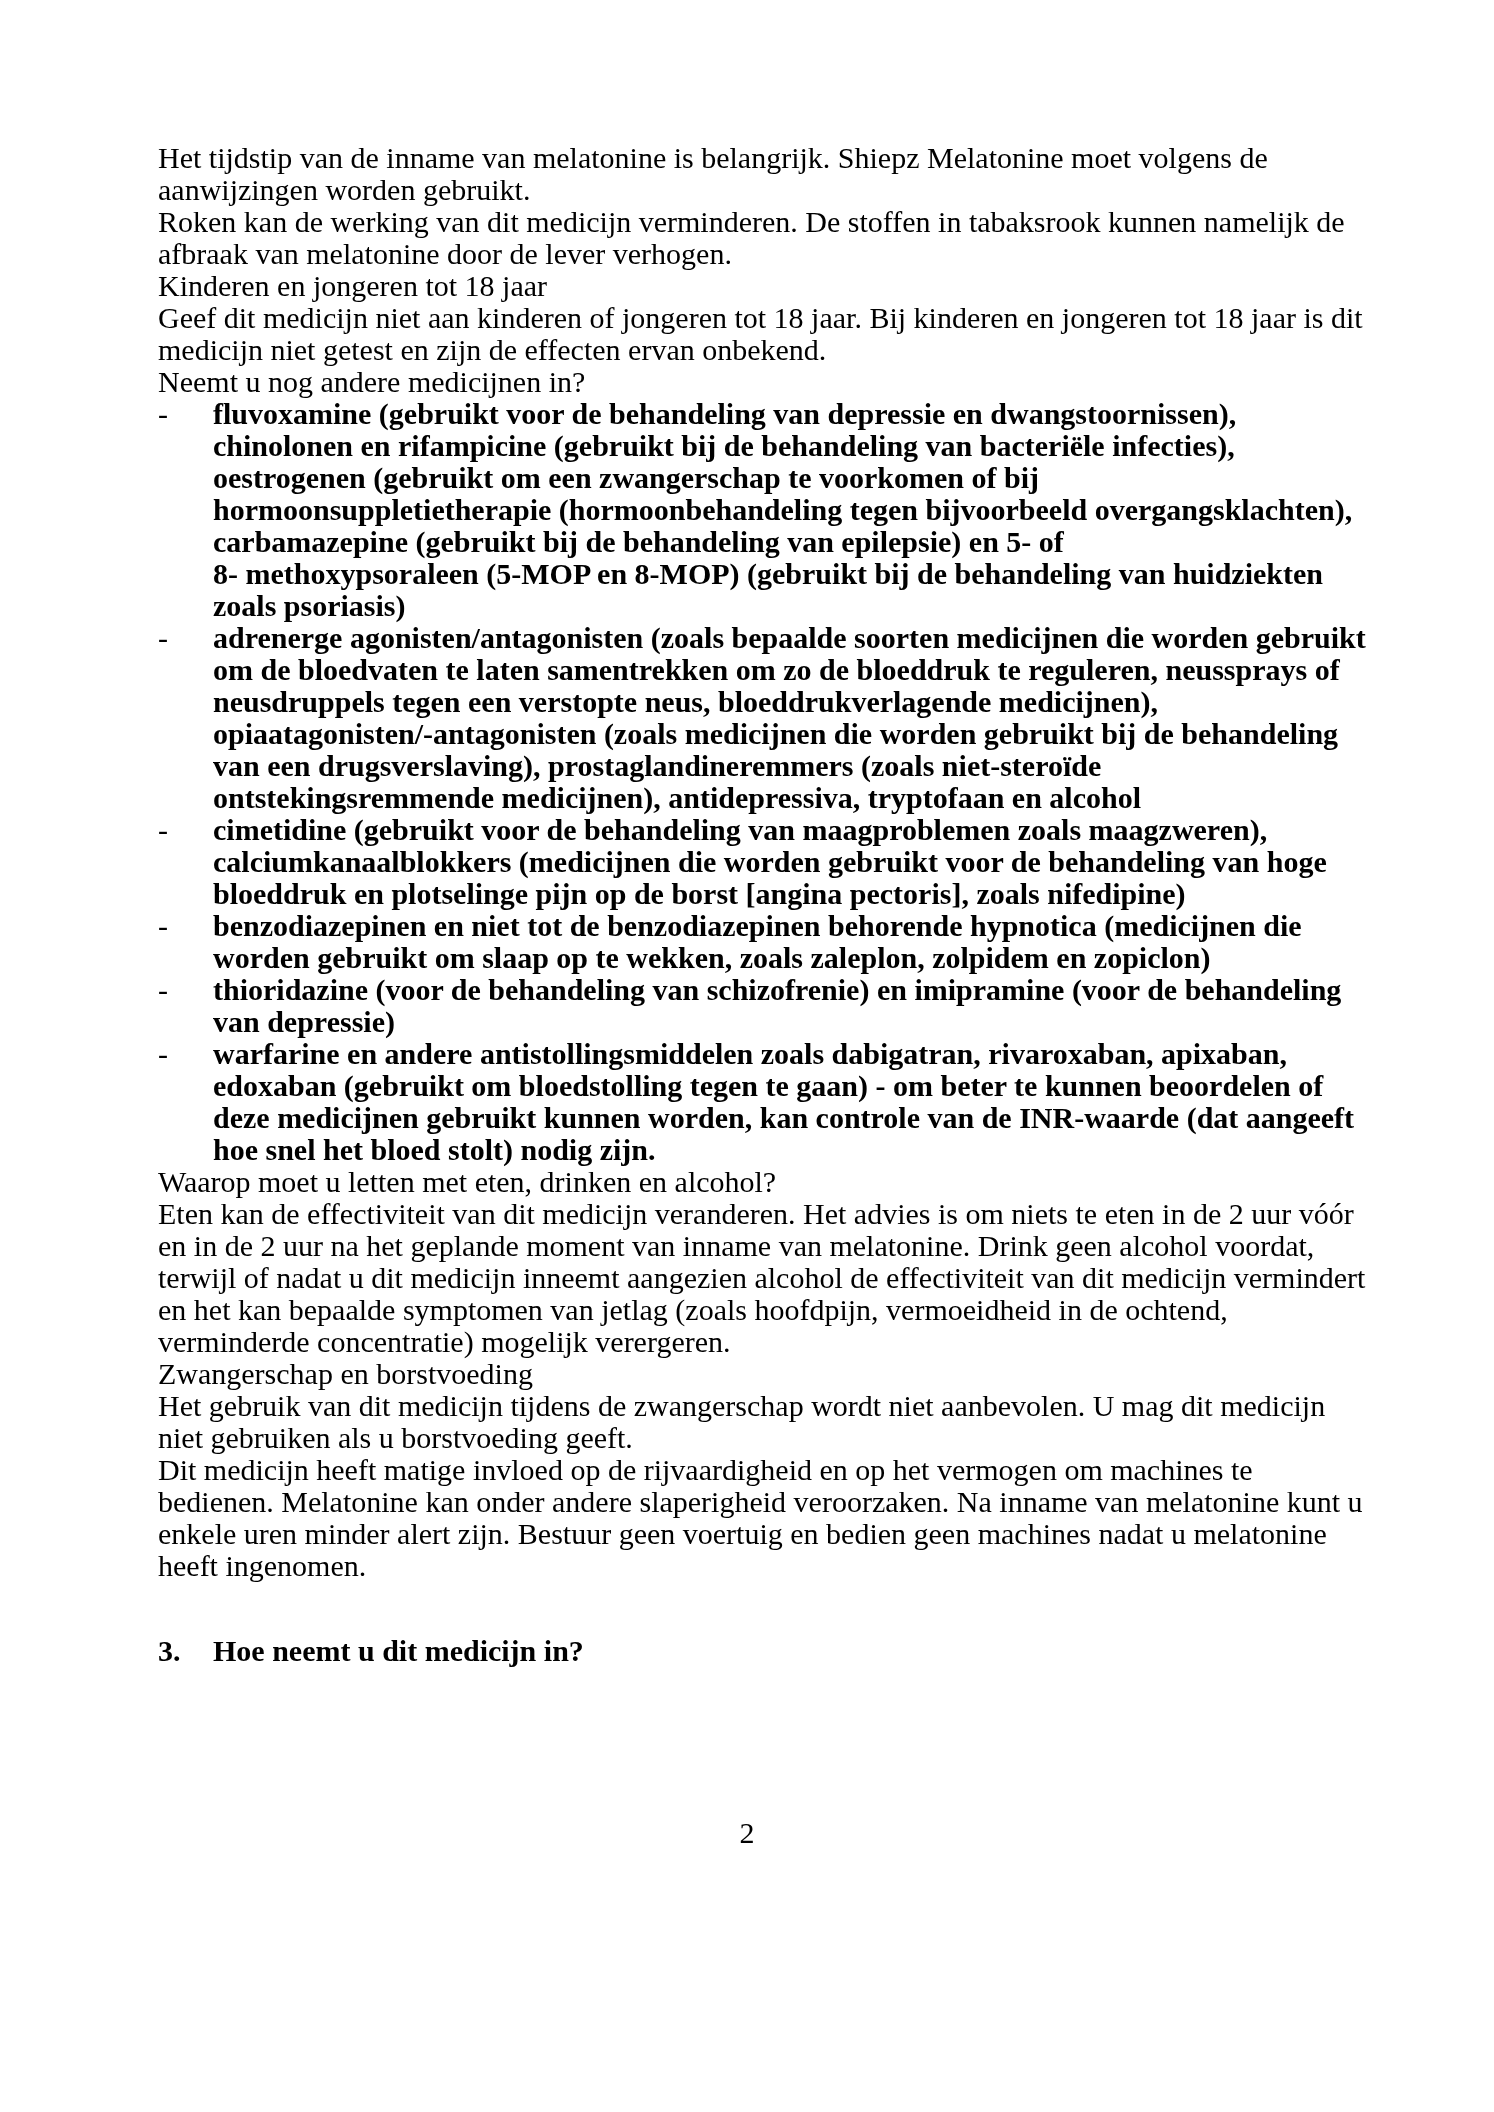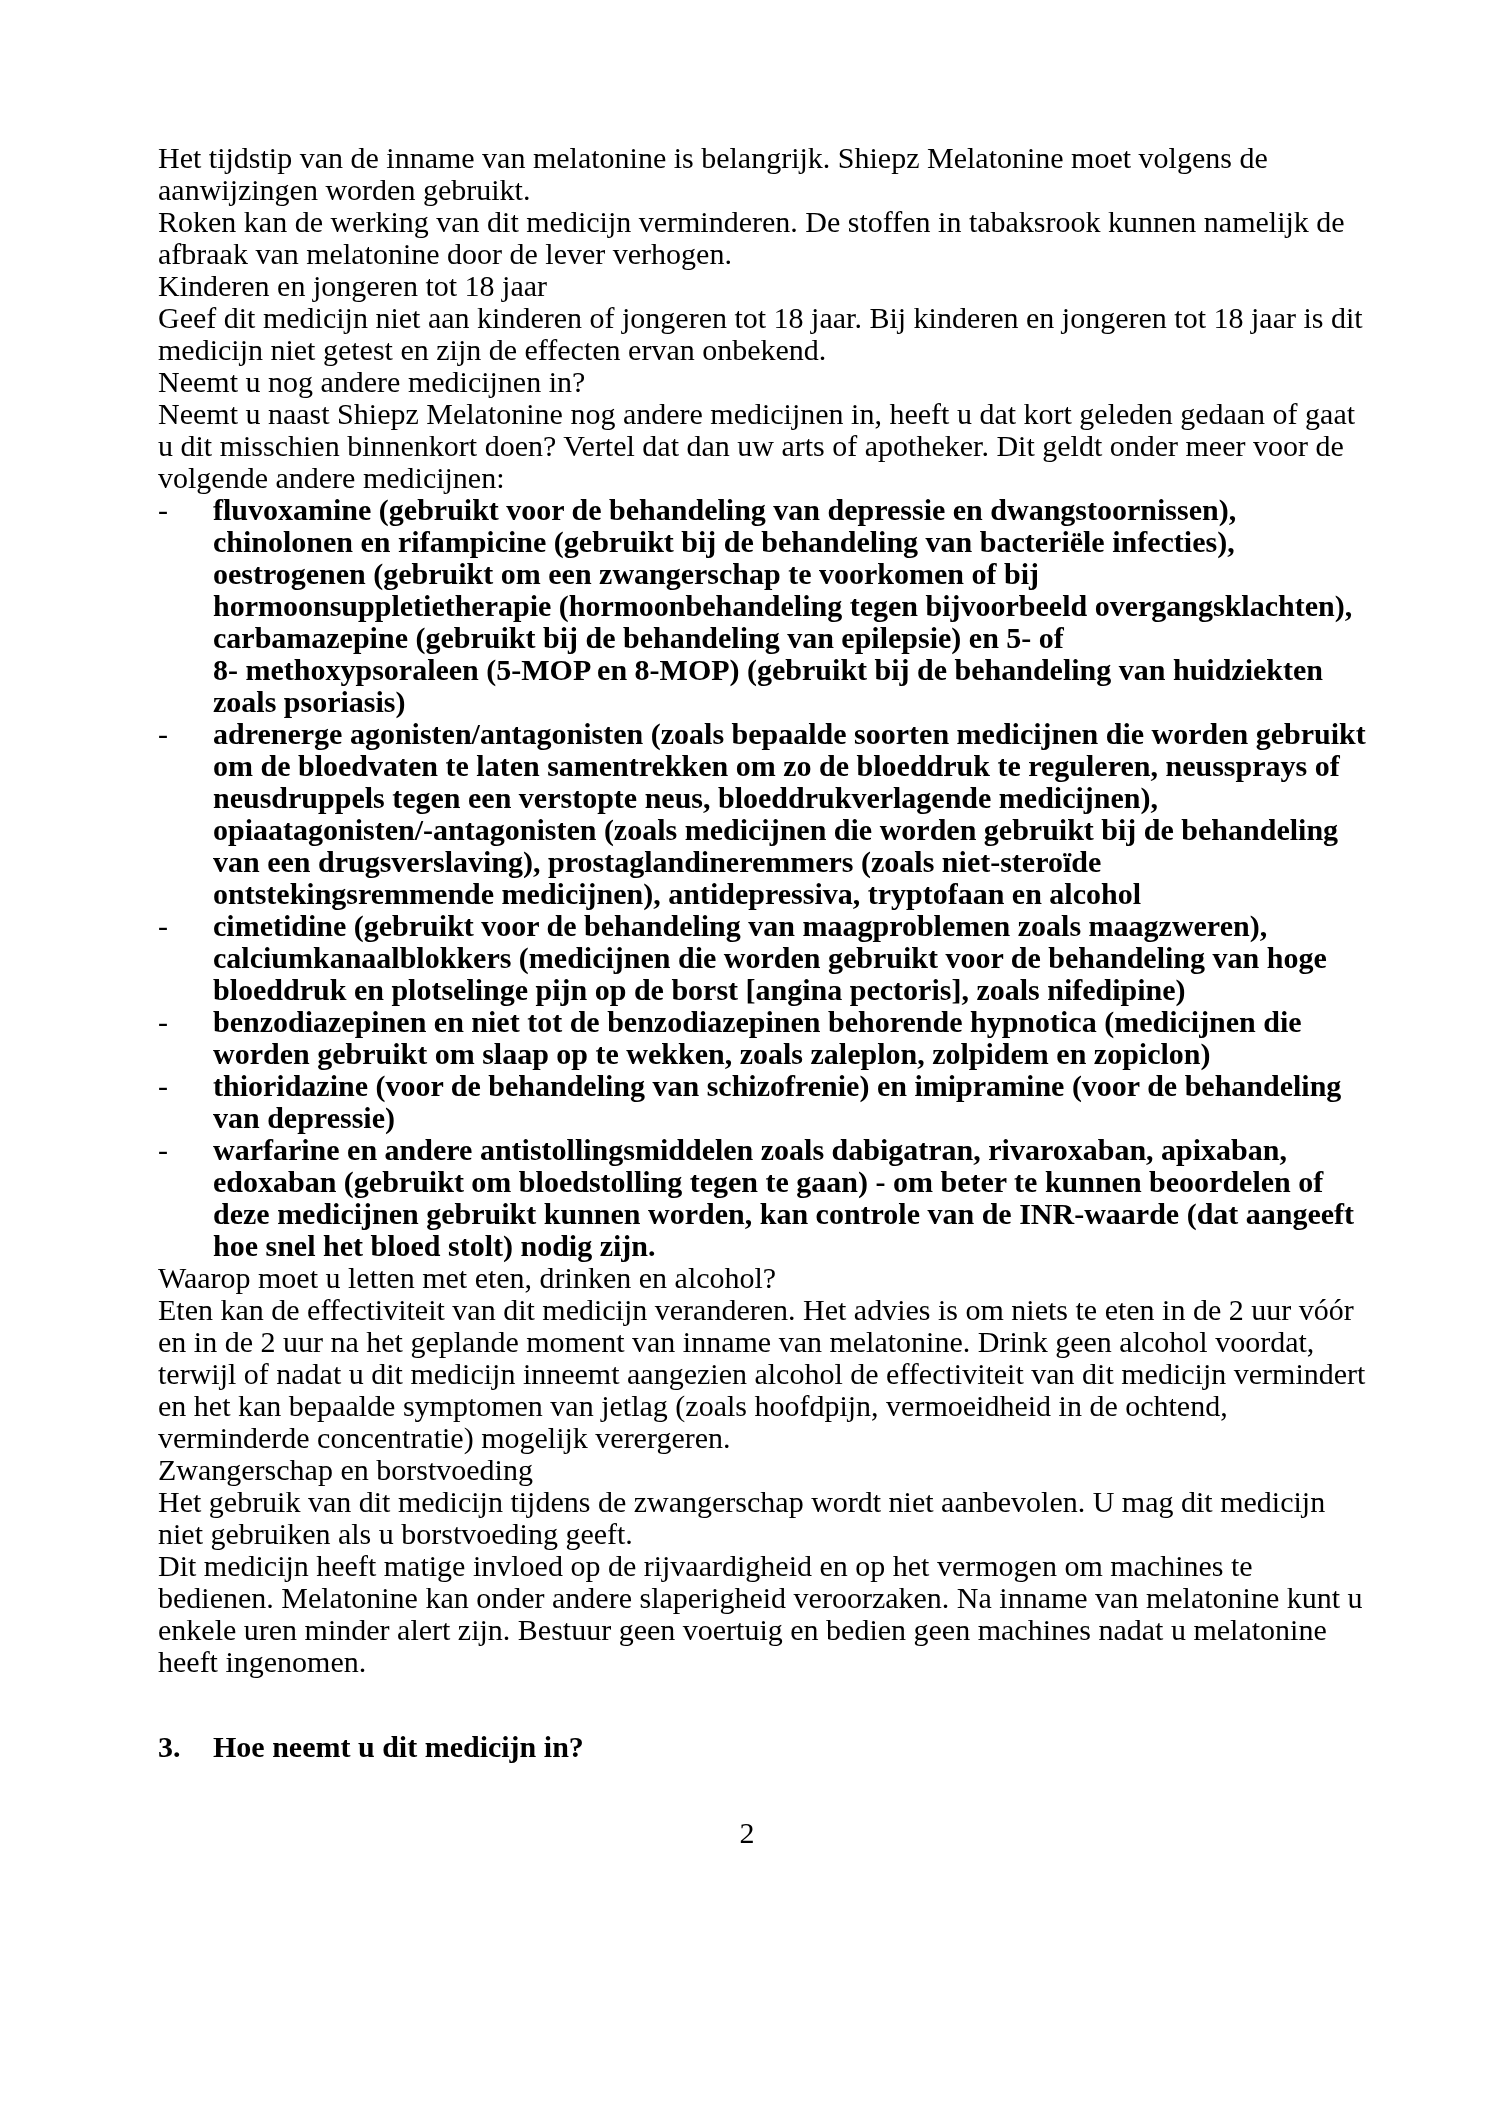--- a/index.html
+++ b/index.html
@@ -51,21 +51,20 @@
 <div class="page-content">
 
   <p>Het tijdstip van de inname van melatonine is belangrijk. Shiepz Melatonine moet volgens de aanwijzingen worden gebruikt.</p>
 
   <p class="gap">Roken kan de werking van dit medicijn verminderen. De stoffen in tabaksrook kunnen namelijk de afbraak van melatonine door de lever verhogen.</p>
 
   <h2 class="gap">Kinderen en jongeren tot 18 jaar</h2>
   <p>Geef dit medicijn niet aan kinderen of jongeren tot 18 jaar. Bij kinderen en jongeren tot 18 jaar is dit medicijn niet getest en zijn de effecten ervan onbekend.</p>
 
   <h2 class="gap">Neemt u nog andere medicijnen in?</h2>
-  <p>Neemt u naast Shiepz Melatonine nog andere medicijnen in, heeft u dat kort geleden gedaan of gaat u dit misschien binnenkort doen? Vertel dat dan uw arts of apotheker. Dit geldt onder meer voor de volgende andere medicijnen:</p>
   <div id="bullet-list">
       <div class="bullet-row">
         <span class="marker">-</span>
         <span class="btext">fluvoxamine (gebruikt voor de behandeling van depressie en dwangstoornissen), chinolonen en rifampicine (gebruikt bij de behandeling van bacteriële infecties), oestrogenen (gebruikt om een zwangerschap te voorkomen of bij hormoonsuppletietherapie (hormoonbehandeling tegen bijvoorbeeld overgangsklachten), carbamazepine (gebruikt bij de behandeling van epilepsie) en 5- of
 8- methoxypsoraleen (5-MOP en 8-MOP) (gebruikt bij de behandeling van huidziekten zoals psoriasis)</span>
       </div>
       <div class="bullet-row">
         <span class="marker">-</span>
         <span class="btext">adrenerge agonisten/antagonisten (zoals bepaalde soorten medicijnen die worden gebruikt om de bloedvaten te laten samentrekken om zo de bloeddruk te reguleren, neussprays of neusdruppels tegen een verstopte neus, bloeddrukverlagende medicijnen), opiaatagonisten/-antagonisten (zoals medicijnen die worden gebruikt bij de behandeling van een drugsverslaving), prostaglandineremmers (zoals niet-steroïde ontstekingsremmende medicijnen), antidepressiva, tryptofaan en alcohol</span>
       </div>

